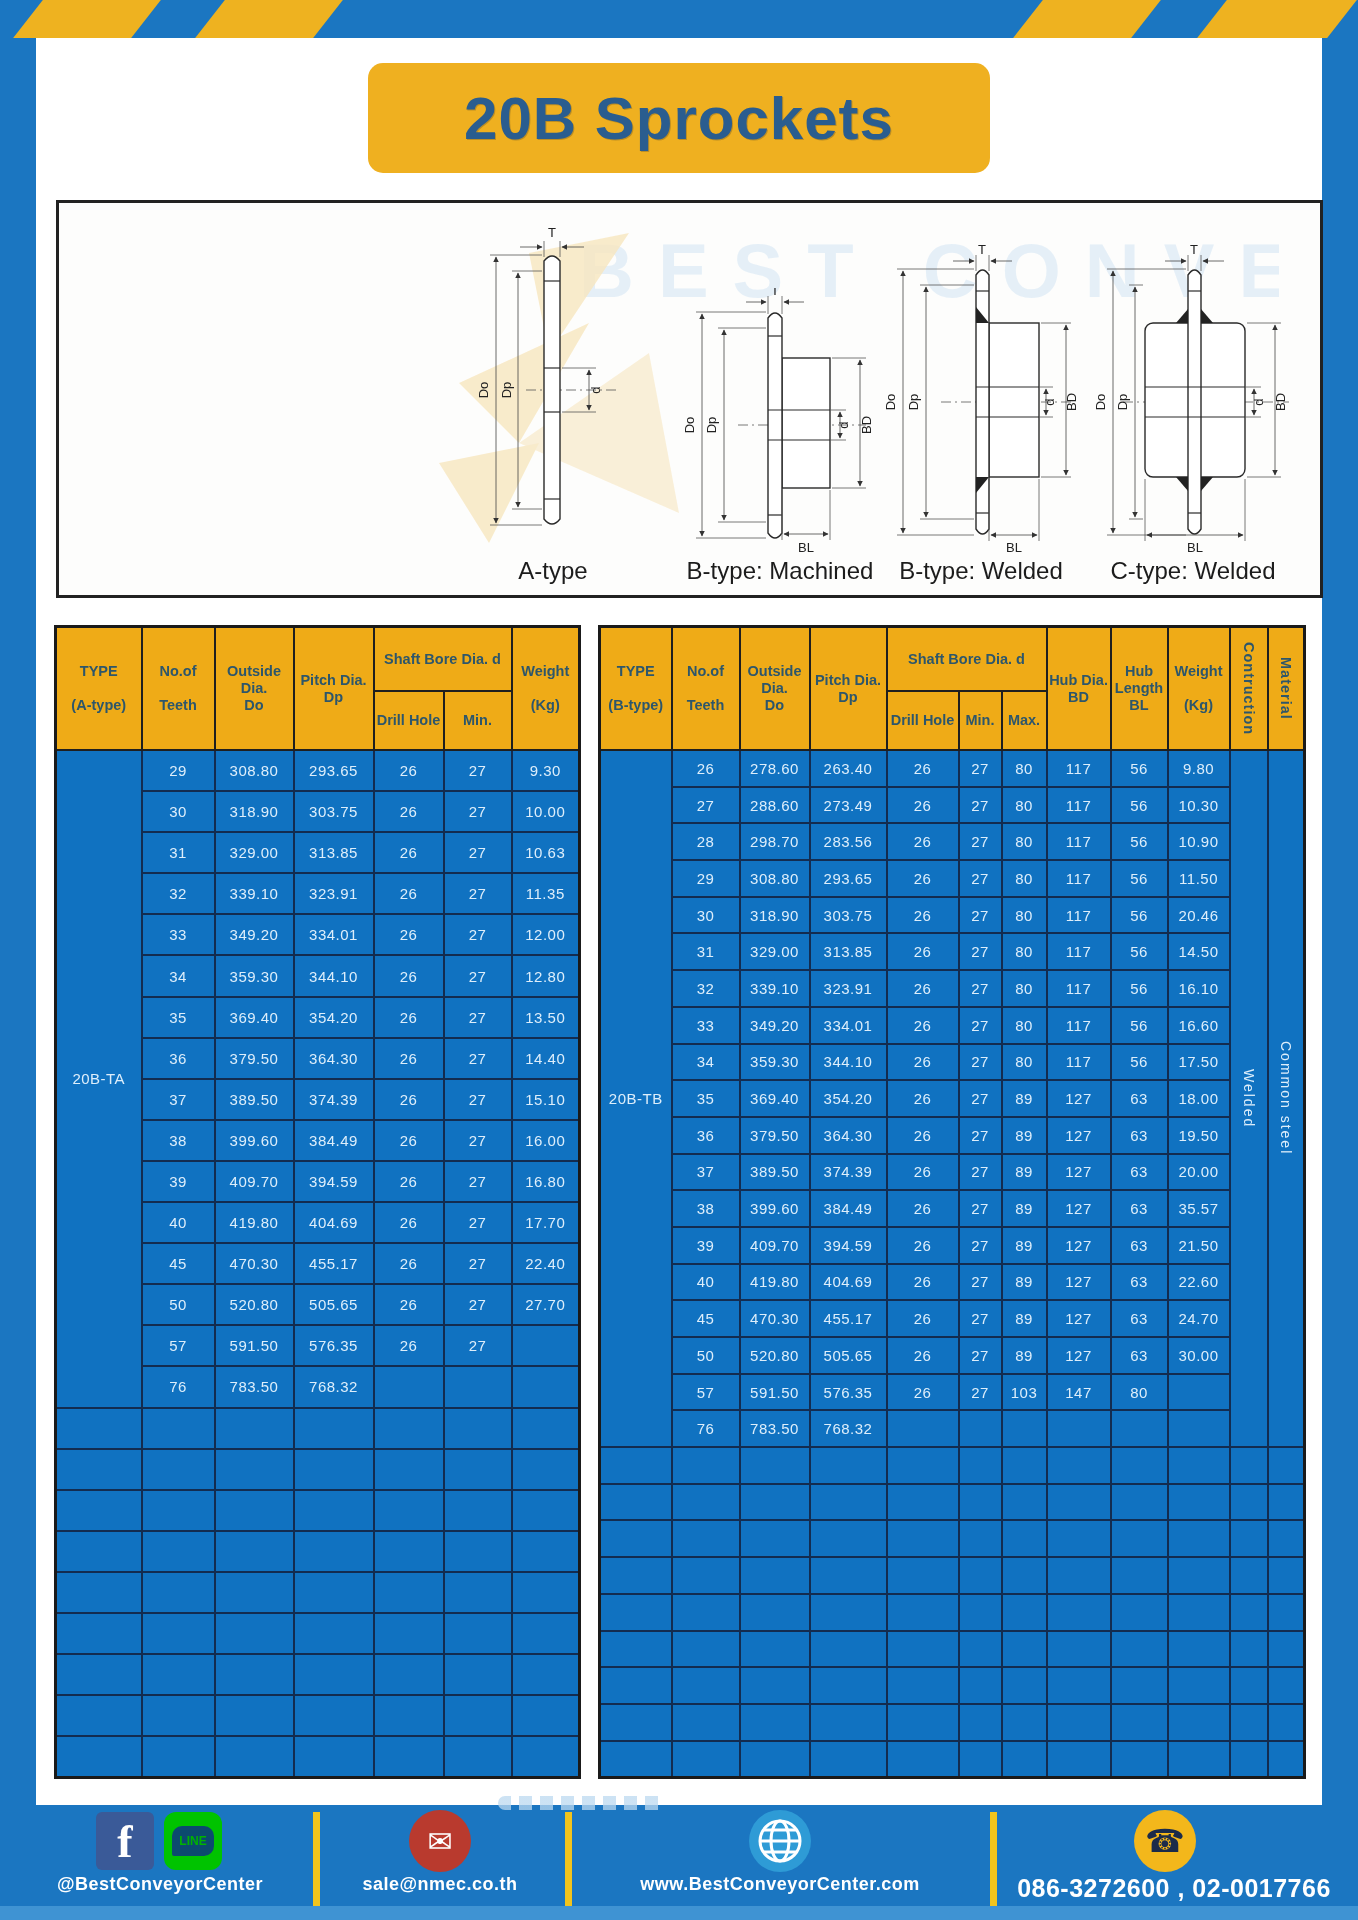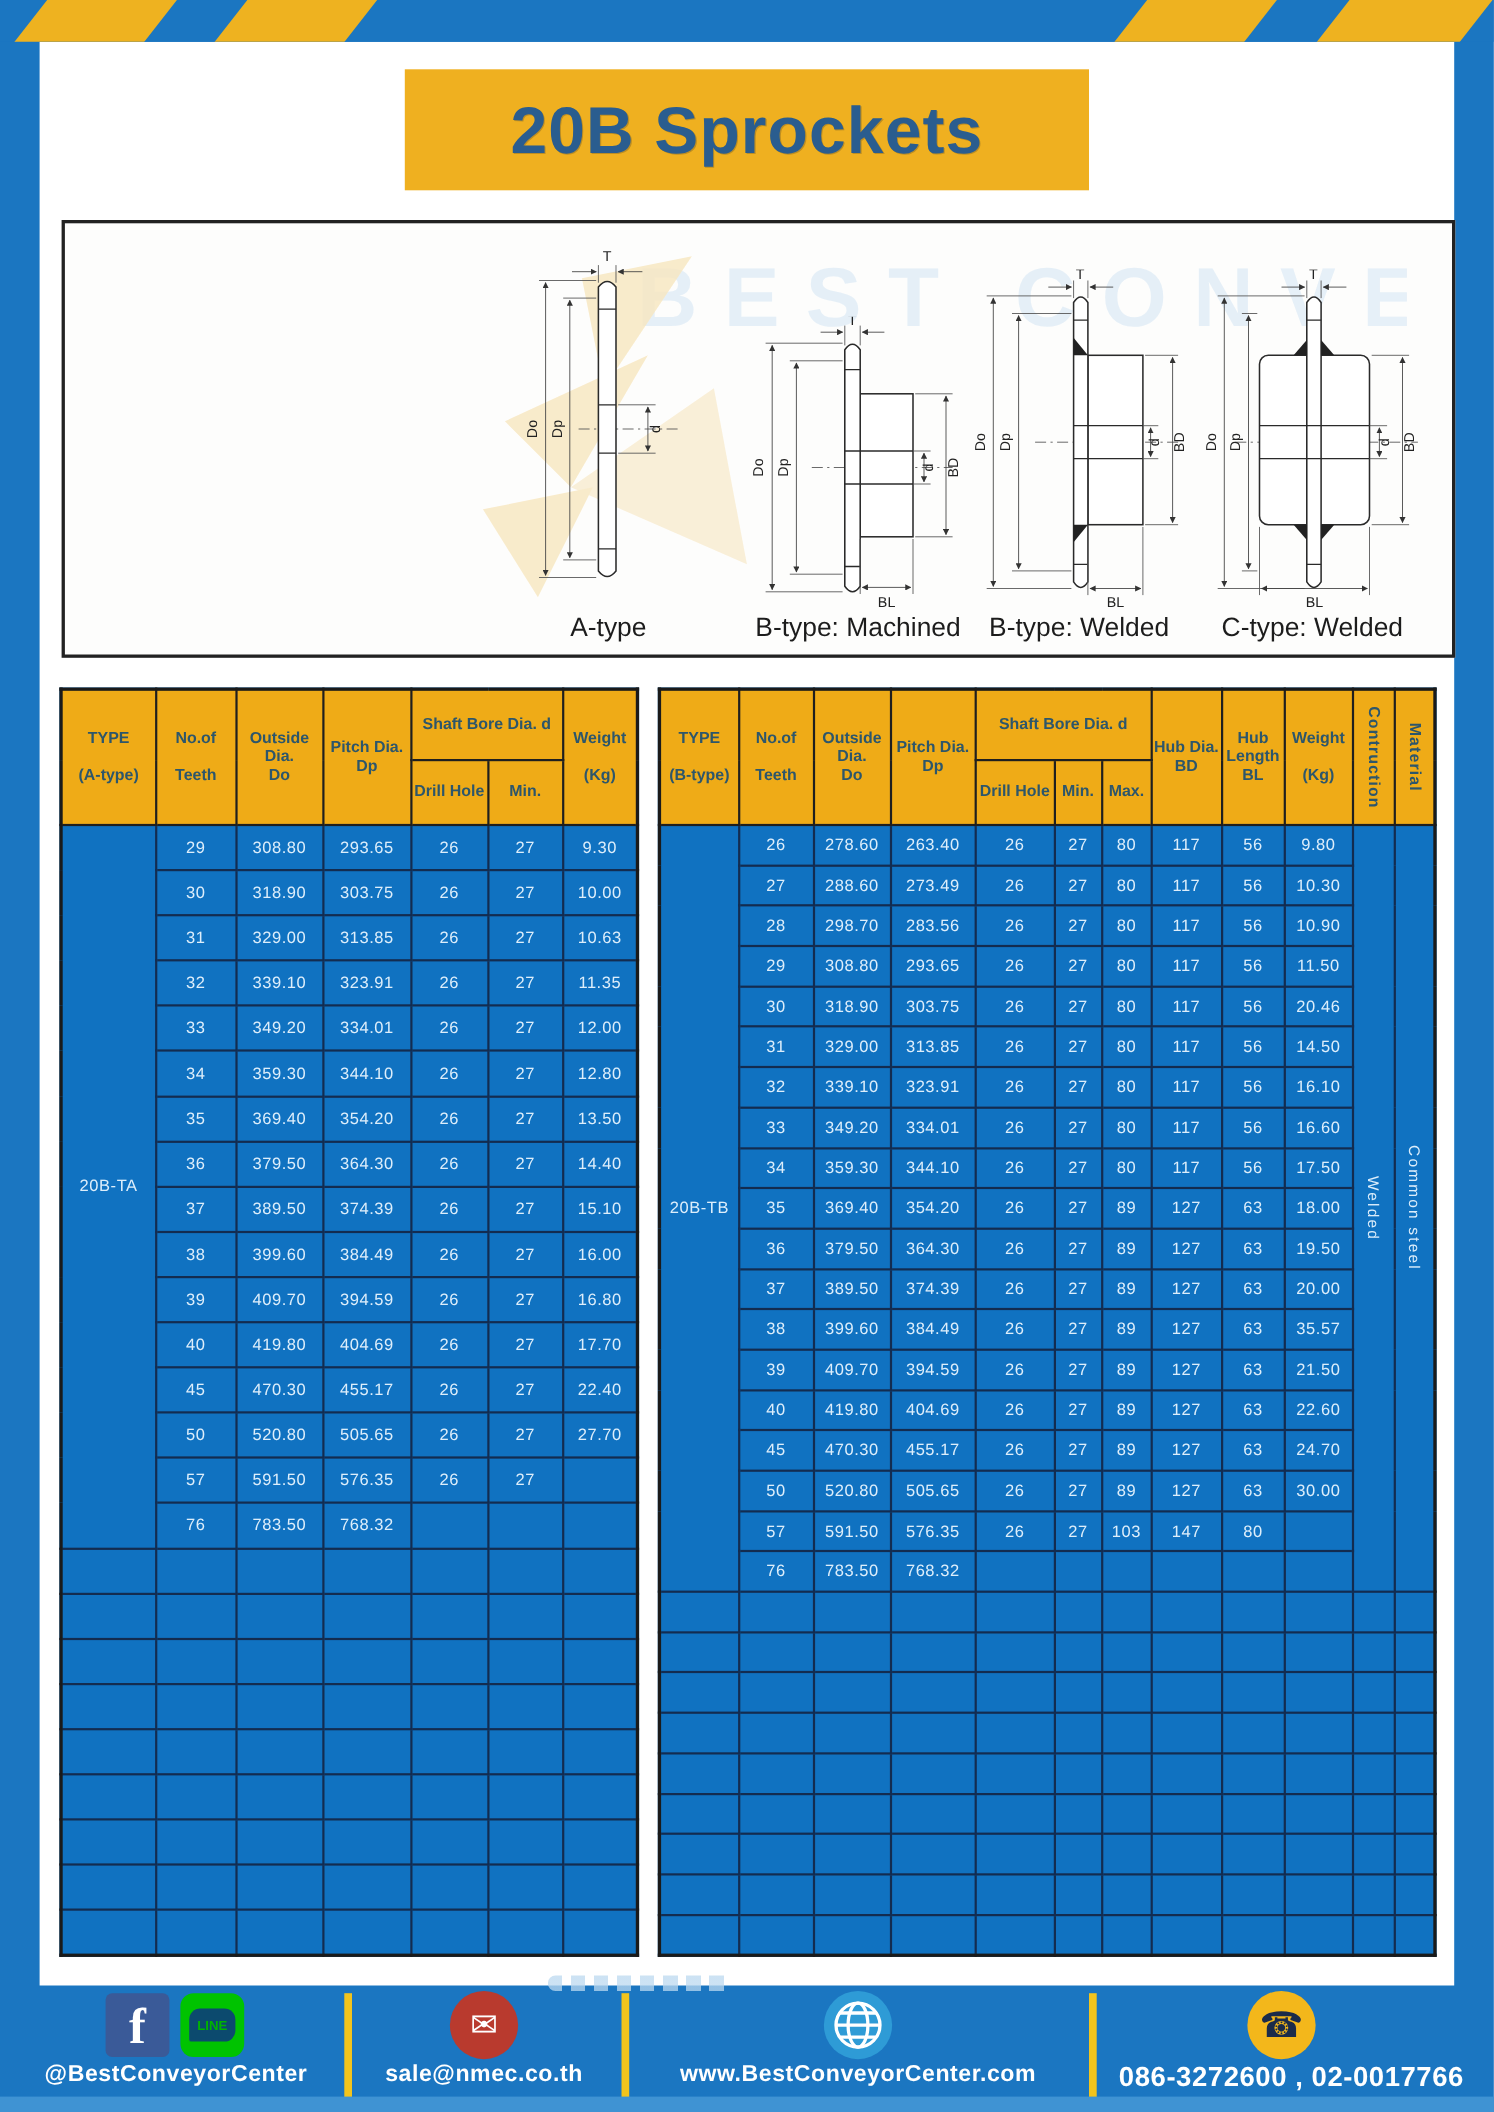--- a/index.html
+++ b/index.html
@@ -8,21 +8,21 @@
     background:#1b76c1;font-family:"Liberation Sans",sans-serif;
   }
   .abs{position:absolute;}
   
   #white-content{left:36px;top:38px;width:1286px;height:1767px;background:#ffffff;}
   #top-band{left:0;top:0;width:1358px;height:38px;overflow:hidden;background:#1b76c1;}
   .stripe{position:absolute;top:-8px;height:54px;width:118px;background:#eeb220;transform:skewX(-38deg);}
   #bottom-strip{left:0;top:1906px;width:1358px;height:14px;background:#3f93d3;}
   
   #title-box{left:368px;top:63px;width:622px;height:110px;background:#efb020;
-    display:flex;align-items:center;justify-content:center;}
+    display:flex;align-items:center;justify-content:center;border-radius:15px;}
   #title-text{font-size:60px;font-weight:bold;color:#2a5d8f;letter-spacing:1px;
     text-shadow:1px 1px 0 rgba(40,40,40,.25);}
   
   #drawing-panel{left:56px;top:200px;width:1261px;height:392px;background:#fdfdfc;
     border:3px solid #222;}
   #wm-text{left:520px;top:22px;width:700px;font-weight:bold;font-size:76px;line-height:92px;
     letter-spacing:24px;color:#d3e5f4;opacity:.55;z-index:0;white-space:nowrap;overflow:hidden;}
   #wm-logo{left:340px;top:10px;z-index:0;opacity:.8;}
   #spec-block{left:22px;top:108px;z-index:2;}
   .spec-line{font-size:20px;font-weight:bold;color:#1f5c7e;line-height:33px;white-space:pre;}
@@ -39,21 +39,21 @@
   thead tr.tier1 td{height:60px;}
   thead tr.tier2 td{height:55px;}
   tbody td{border:2px solid #132c50;color:#ddeefb;font-size:15px;text-align:center;
     padding:0;letter-spacing:.5px;}
   #table-a tbody tr{height:41.1px;}
   #table-b tbody tr{height:36.7px;}
   td.vert-head{writing-mode:vertical-rl;line-height:14px;letter-spacing:1px;}
   td.vert-cell{writing-mode:vertical-rl;letter-spacing:2px;font-size:14px;}
   
   .footer-divider{width:7px;height:96px;top:1812px;background:#f2c41d;}
-  .footer-text{top:1874px;color:#ffffff;font-weight:bold;font-size:21px;text-align:center;
+  .footer-text{top:1874px;color:#ffffff;font-weight:bold;font-size:18px;text-align:center;
     letter-spacing:.5px;}
   .icon-tile{width:58px;height:58px;top:1812px;border-radius:8px;display:flex;
     align-items:center;justify-content:center;}
   .icon-circle{width:62px;height:62px;top:1810px;border-radius:50%;display:flex;
     align-items:center;justify-content:center;}
   #fb-tile{left:96px;background:#3a5a98;border-radius:6px;}
   #fb-letter{color:#fff;font-size:46px;font-weight:bold;font-family:"Liberation Serif",serif;}
   #line-tile{left:164px;background:#00c300;border-radius:12px;}
   #line-bubble{width:42px;height:30px;background:#0c4a6e;border-radius:10px 10px 10px 2px;
     display:flex;align-items:center;justify-content:center;}

